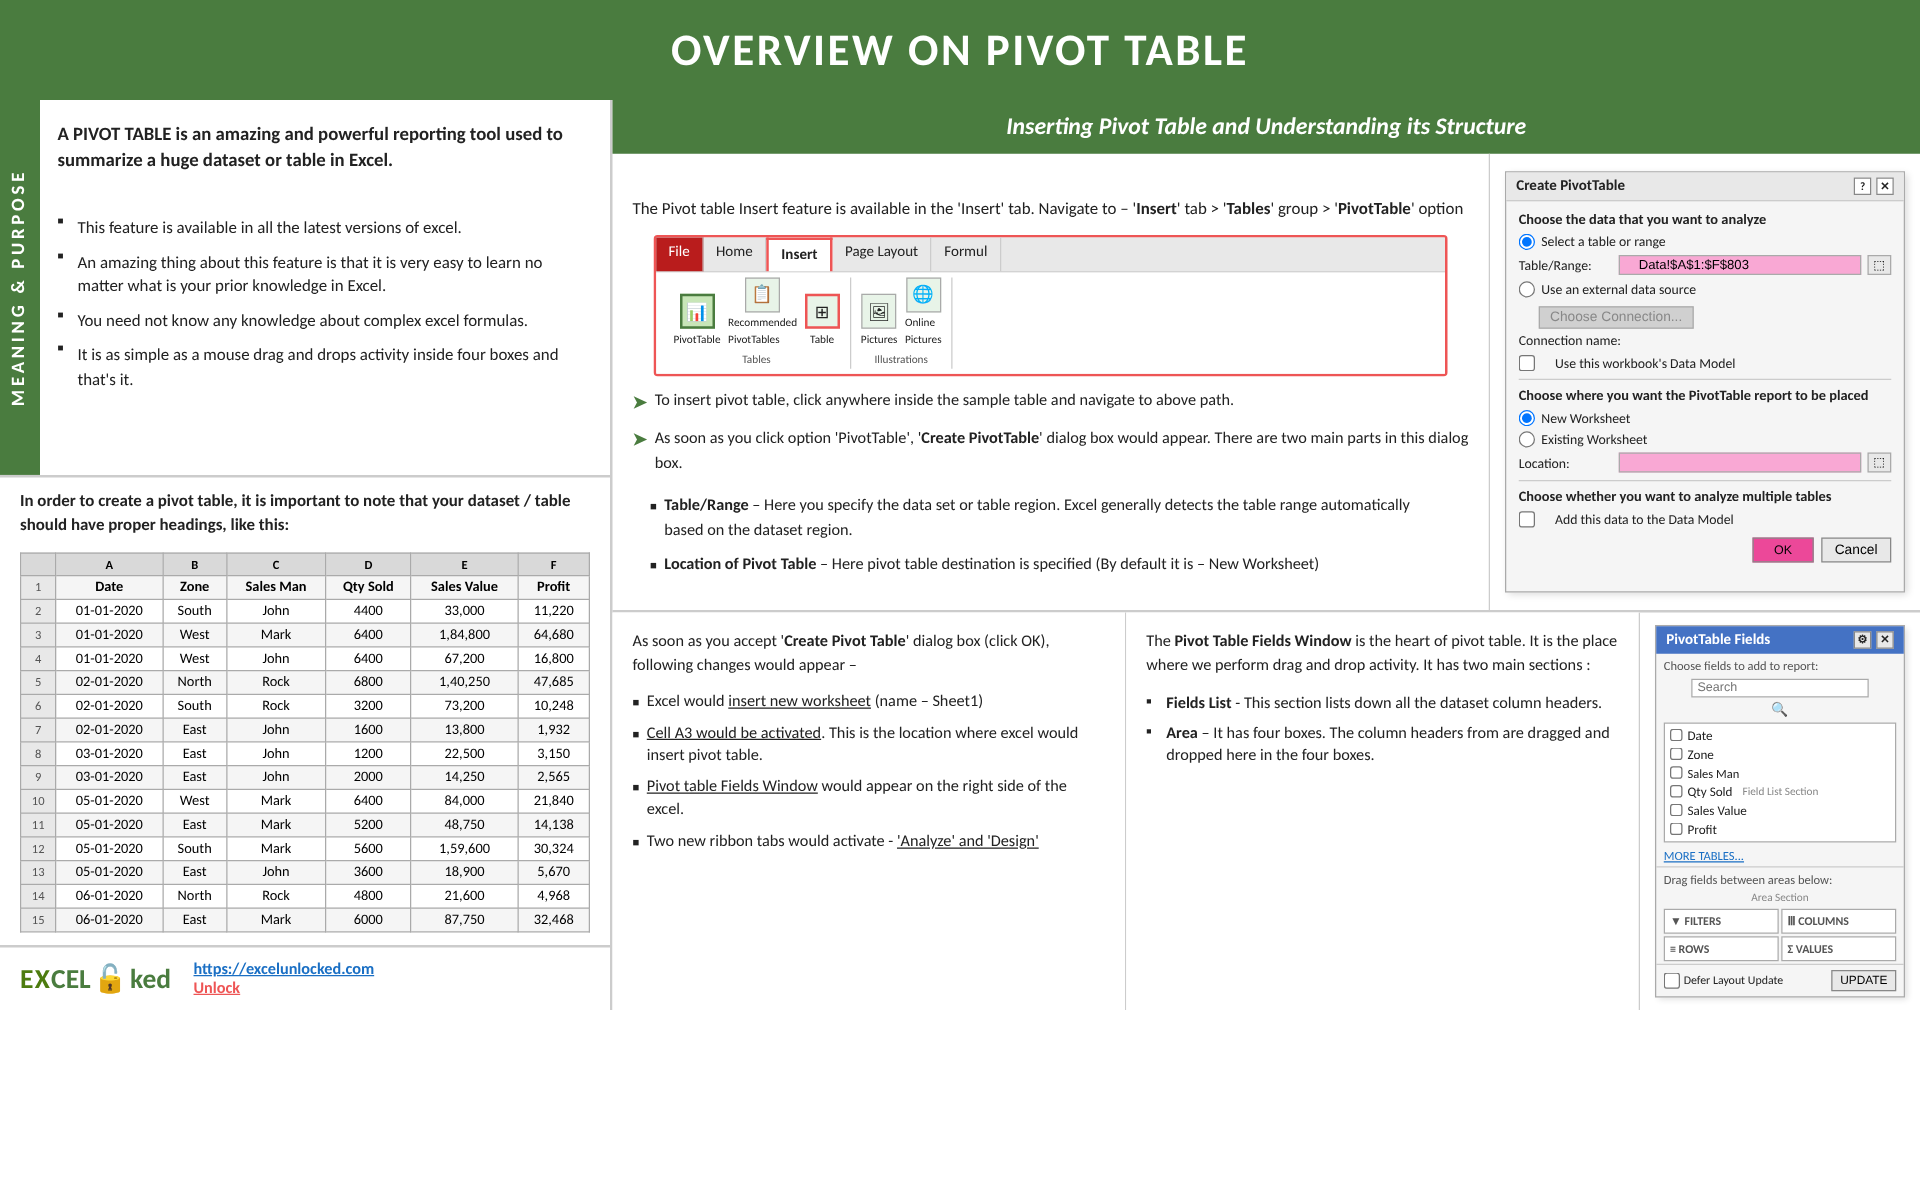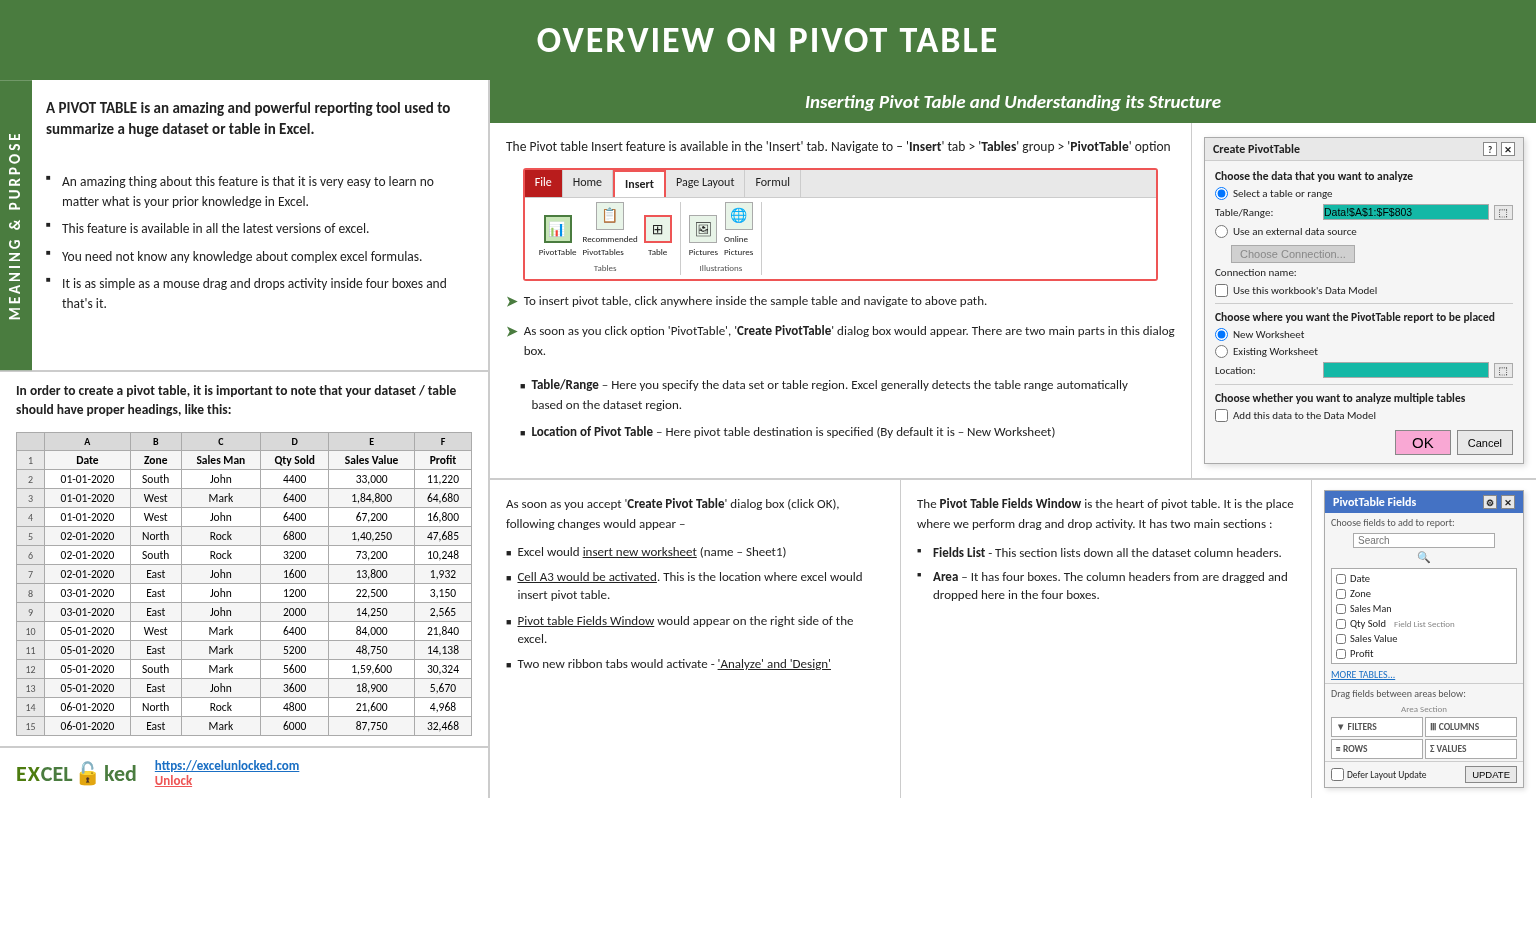--- a/index.html
+++ b/index.html
@@ -188,20 +188,21 @@
       flex: 1;
       padding: 14px 16px;
       font-size: 13.5px;
       line-height: 1.55;
       color: #222;
       border-right: 1px solid #ccc;
     }
 
     .insert-steps .intro-text {
       margin-bottom: 10px;
+      margin-top: 20px;
     }
 
     
     .ribbon-mockup {
       border: 2px solid #e55;
       border-radius: 3px;
       margin: 8px auto;
       width: 95%;
       background: #f0f0f0;
       font-size: 11px;
@@ -373,25 +374,24 @@
       font-size: 11px;
     }
 
     .dialog-input-label {
       min-width: 75px;
       font-size: 11px;
     }
 
     .dialog-input-box {
       border: 1px solid #aaa;
-      padding: 1px 0;
+      padding: 1px 15px;
       font-size: 10.5px;
-      background: #14b8a6;
+      background: #f9a8d4;
       flex: 1;
-      margin-left: 28px;
     }
 
     .dialog-browse-btn {
       border: 1px solid #aaa;
       background: #e8e8e8;
       padding: 1px 4px;
       font-size: 10px;
       cursor: pointer;
     }
 
@@ -406,37 +406,37 @@
 
     .dialog-section-divider {
       border: none;
       border-top: 1px solid #ccc;
       margin: 6px 0;
     }
 
     .dialog-checkbox-row {
       display: flex;
       align-items: center;
-      gap: 5px;
+      gap: 16px;
       font-size: 11px;
       margin-bottom: 5px;
     }
 
     .dialog-footer {
       display: flex;
       justify-content: flex-end;
       gap: 6px;
       margin-top: 8px;
     }
 
     .dialog-ok-btn {
-      background: #f9a8d4;
+      background: #ec4899;
       border: 1px solid #888;
       padding: 3px 16px;
-      font-size: 15px;
+      font-size: 10px;
       cursor: pointer;
     }
 
     .dialog-cancel-btn {
       background: #e8e8e8;
       border: 1px solid #888;
       padding: 3px 10px;
       font-size: 11px;
       cursor: pointer;
     }
@@ -698,22 +698,22 @@
 <div class="content-area">
 
   <div class="left-panel">
     <div class="meaning-purpose-block">
       <div class="side-label">MEANING &amp; PURPOSE</div>
       <div class="meaning-text">
         <div class="intro">
           A <strong>PIVOT TABLE</strong> is an amazing and powerful reporting tool used to summarize a huge dataset or table in Excel.
         </div>
         <ul>
+          <li>This feature is available in all the latest versions of excel.</li>
           <li>An amazing thing about this feature is that it is very easy to learn no matter what is your prior knowledge in Excel.</li>
-          <li>This feature is available in all the latest versions of excel.</li>
           <li>You need not know any knowledge about complex excel formulas.</li>
           <li>It is as simple as a mouse drag and drops activity inside four boxes and that's it.</li>
         </ul>
       </div>
     </div>
 
     <div class="dataset-note">In order to create a pivot table, it is important to note that your dataset / table should have proper headings, like this:</div>
 
     <div class="sample-table-wrapper">
       <table class="sample-table">

